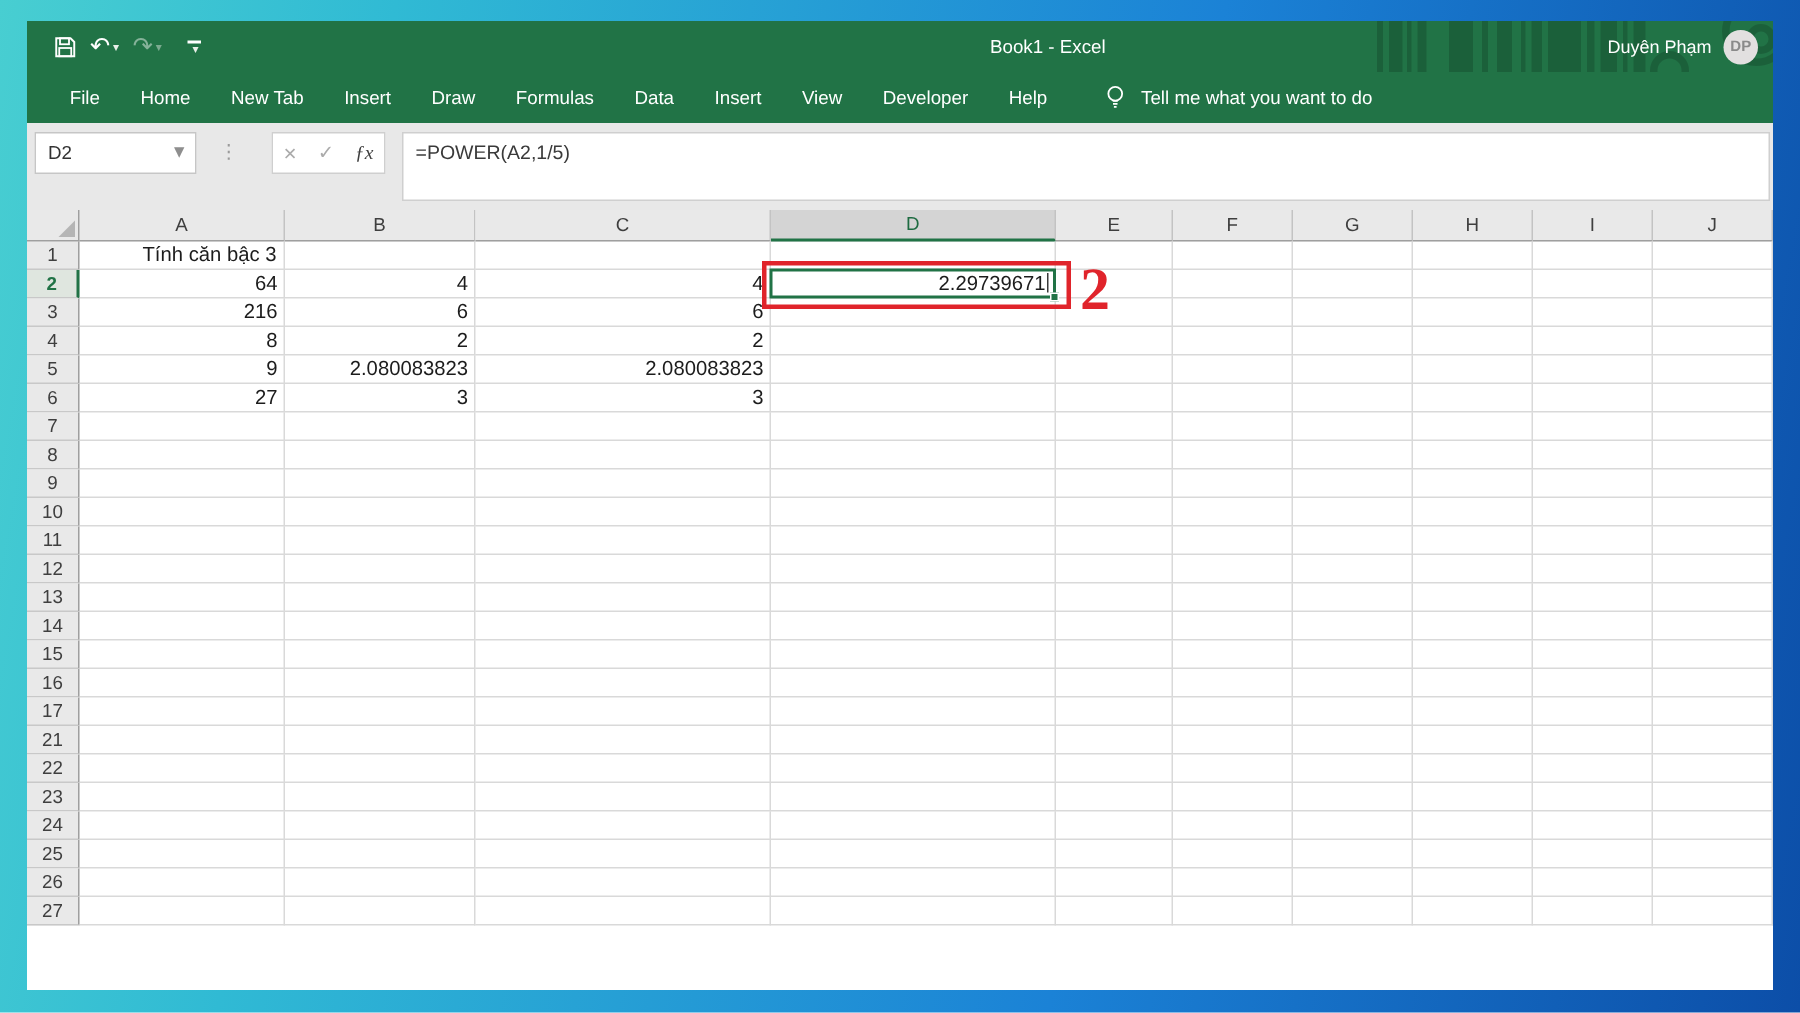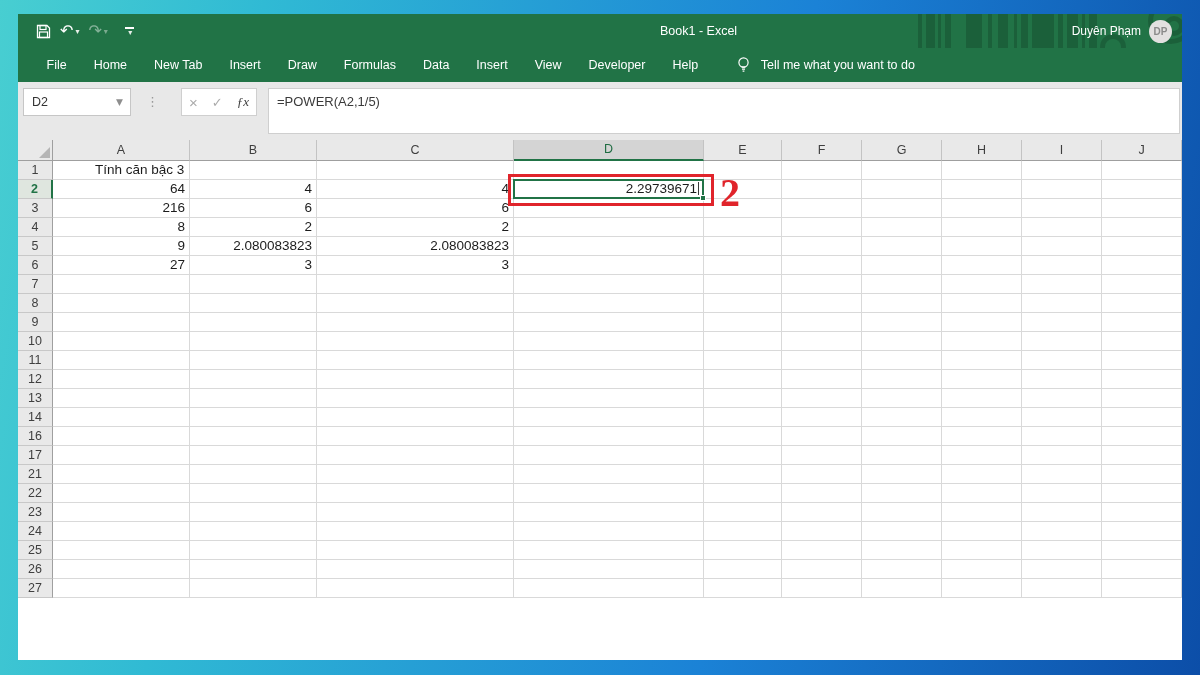--- a/index.html
+++ b/index.html
@@ -364,20 +364,33 @@
           <div class="cell" style="width: 197px;"></div>
           <div class="cell" style="width: 190px;"></div>
           <div class="cell" style="width: 78px;"></div>
           <div class="cell" style="width: 80px;"></div>
           <div class="cell" style="width: 80px;"></div>
           <div class="cell" style="width: 80px;"></div>
           <div class="cell" style="width: 80px;"></div>
           <div class="cell" style="width: 80px;"></div>
         </div>
         <div class="sheet-row">
+          <div class="rowhdr">15</div>
+          <div class="cell" style="width: 137px;"></div>
+          <div class="cell" style="width: 127px;"></div>
+          <div class="cell" style="width: 197px;"></div>
+          <div class="cell" style="width: 190px;"></div>
+          <div class="cell" style="width: 78px;"></div>
+          <div class="cell" style="width: 80px;"></div>
+          <div class="cell" style="width: 80px;"></div>
+          <div class="cell" style="width: 80px;"></div>
+          <div class="cell" style="width: 80px;"></div>
+          <div class="cell" style="width: 80px;"></div>
+        </div>
+        <div class="sheet-row">
           <div class="rowhdr">16</div>
           <div class="cell" style="width: 137px;"></div>
           <div class="cell" style="width: 127px;"></div>
           <div class="cell" style="width: 197px;"></div>
           <div class="cell" style="width: 190px;"></div>
           <div class="cell" style="width: 78px;"></div>
           <div class="cell" style="width: 80px;"></div>
           <div class="cell" style="width: 80px;"></div>
           <div class="cell" style="width: 80px;"></div>
           <div class="cell" style="width: 80px;"></div>

